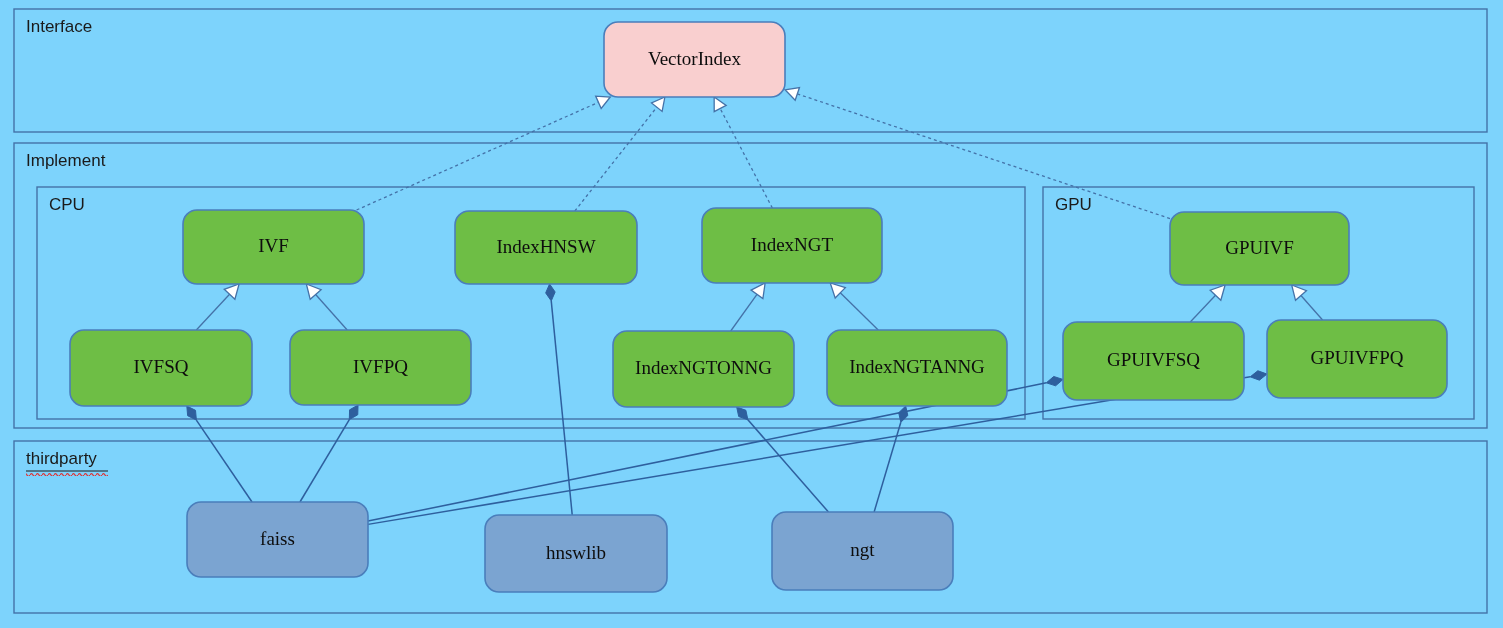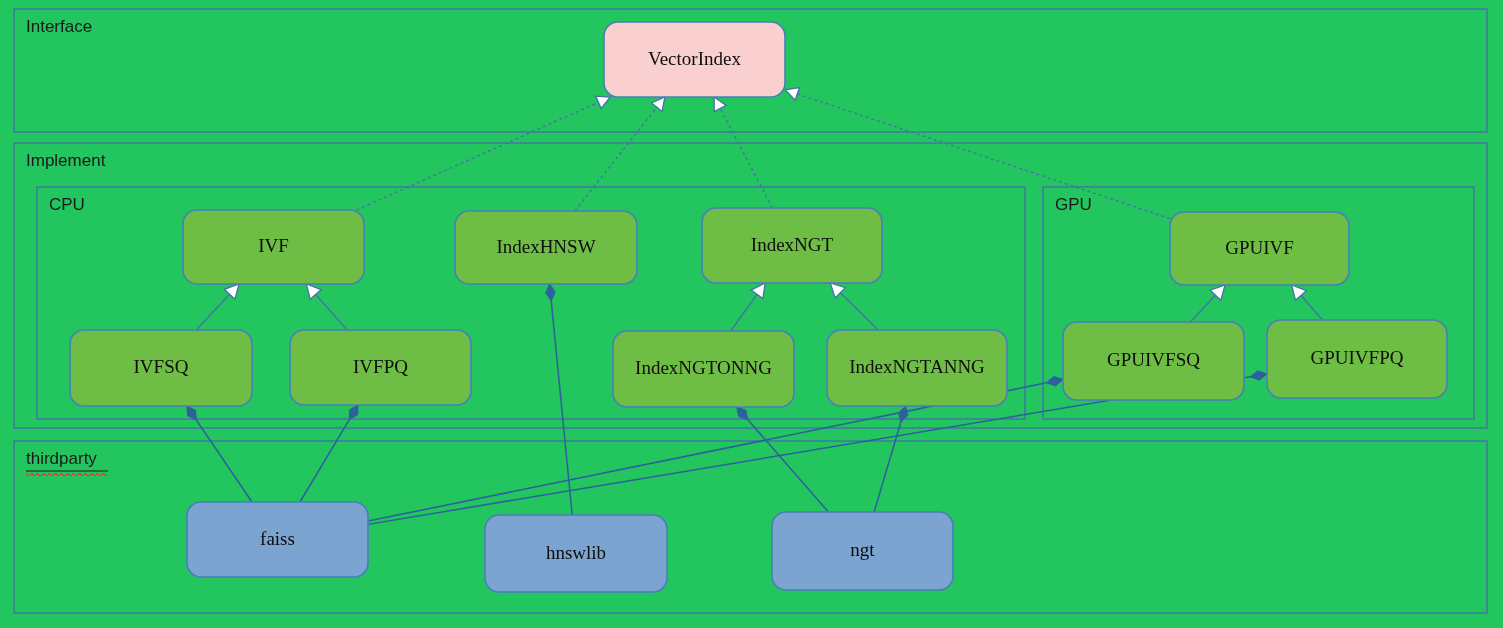--- a/index.html
+++ b/index.html
@@ -4,21 +4,21 @@
 <style>
   html, body {
     margin: 0;
     padding: 0;
     background: #ffffff;
   }
   #canvas {
     position: relative;
     width: 1503px;
     height: 628px;
-    background: #22c55e;
+    background: #7dd3fc;
     overflow: hidden;
     font-family: "Liberation Sans", sans-serif;
   }
   svg.layer {
     position: absolute;
     left: 0;
     top: 0;
     width: 1503px;
     height: 628px;
   }

